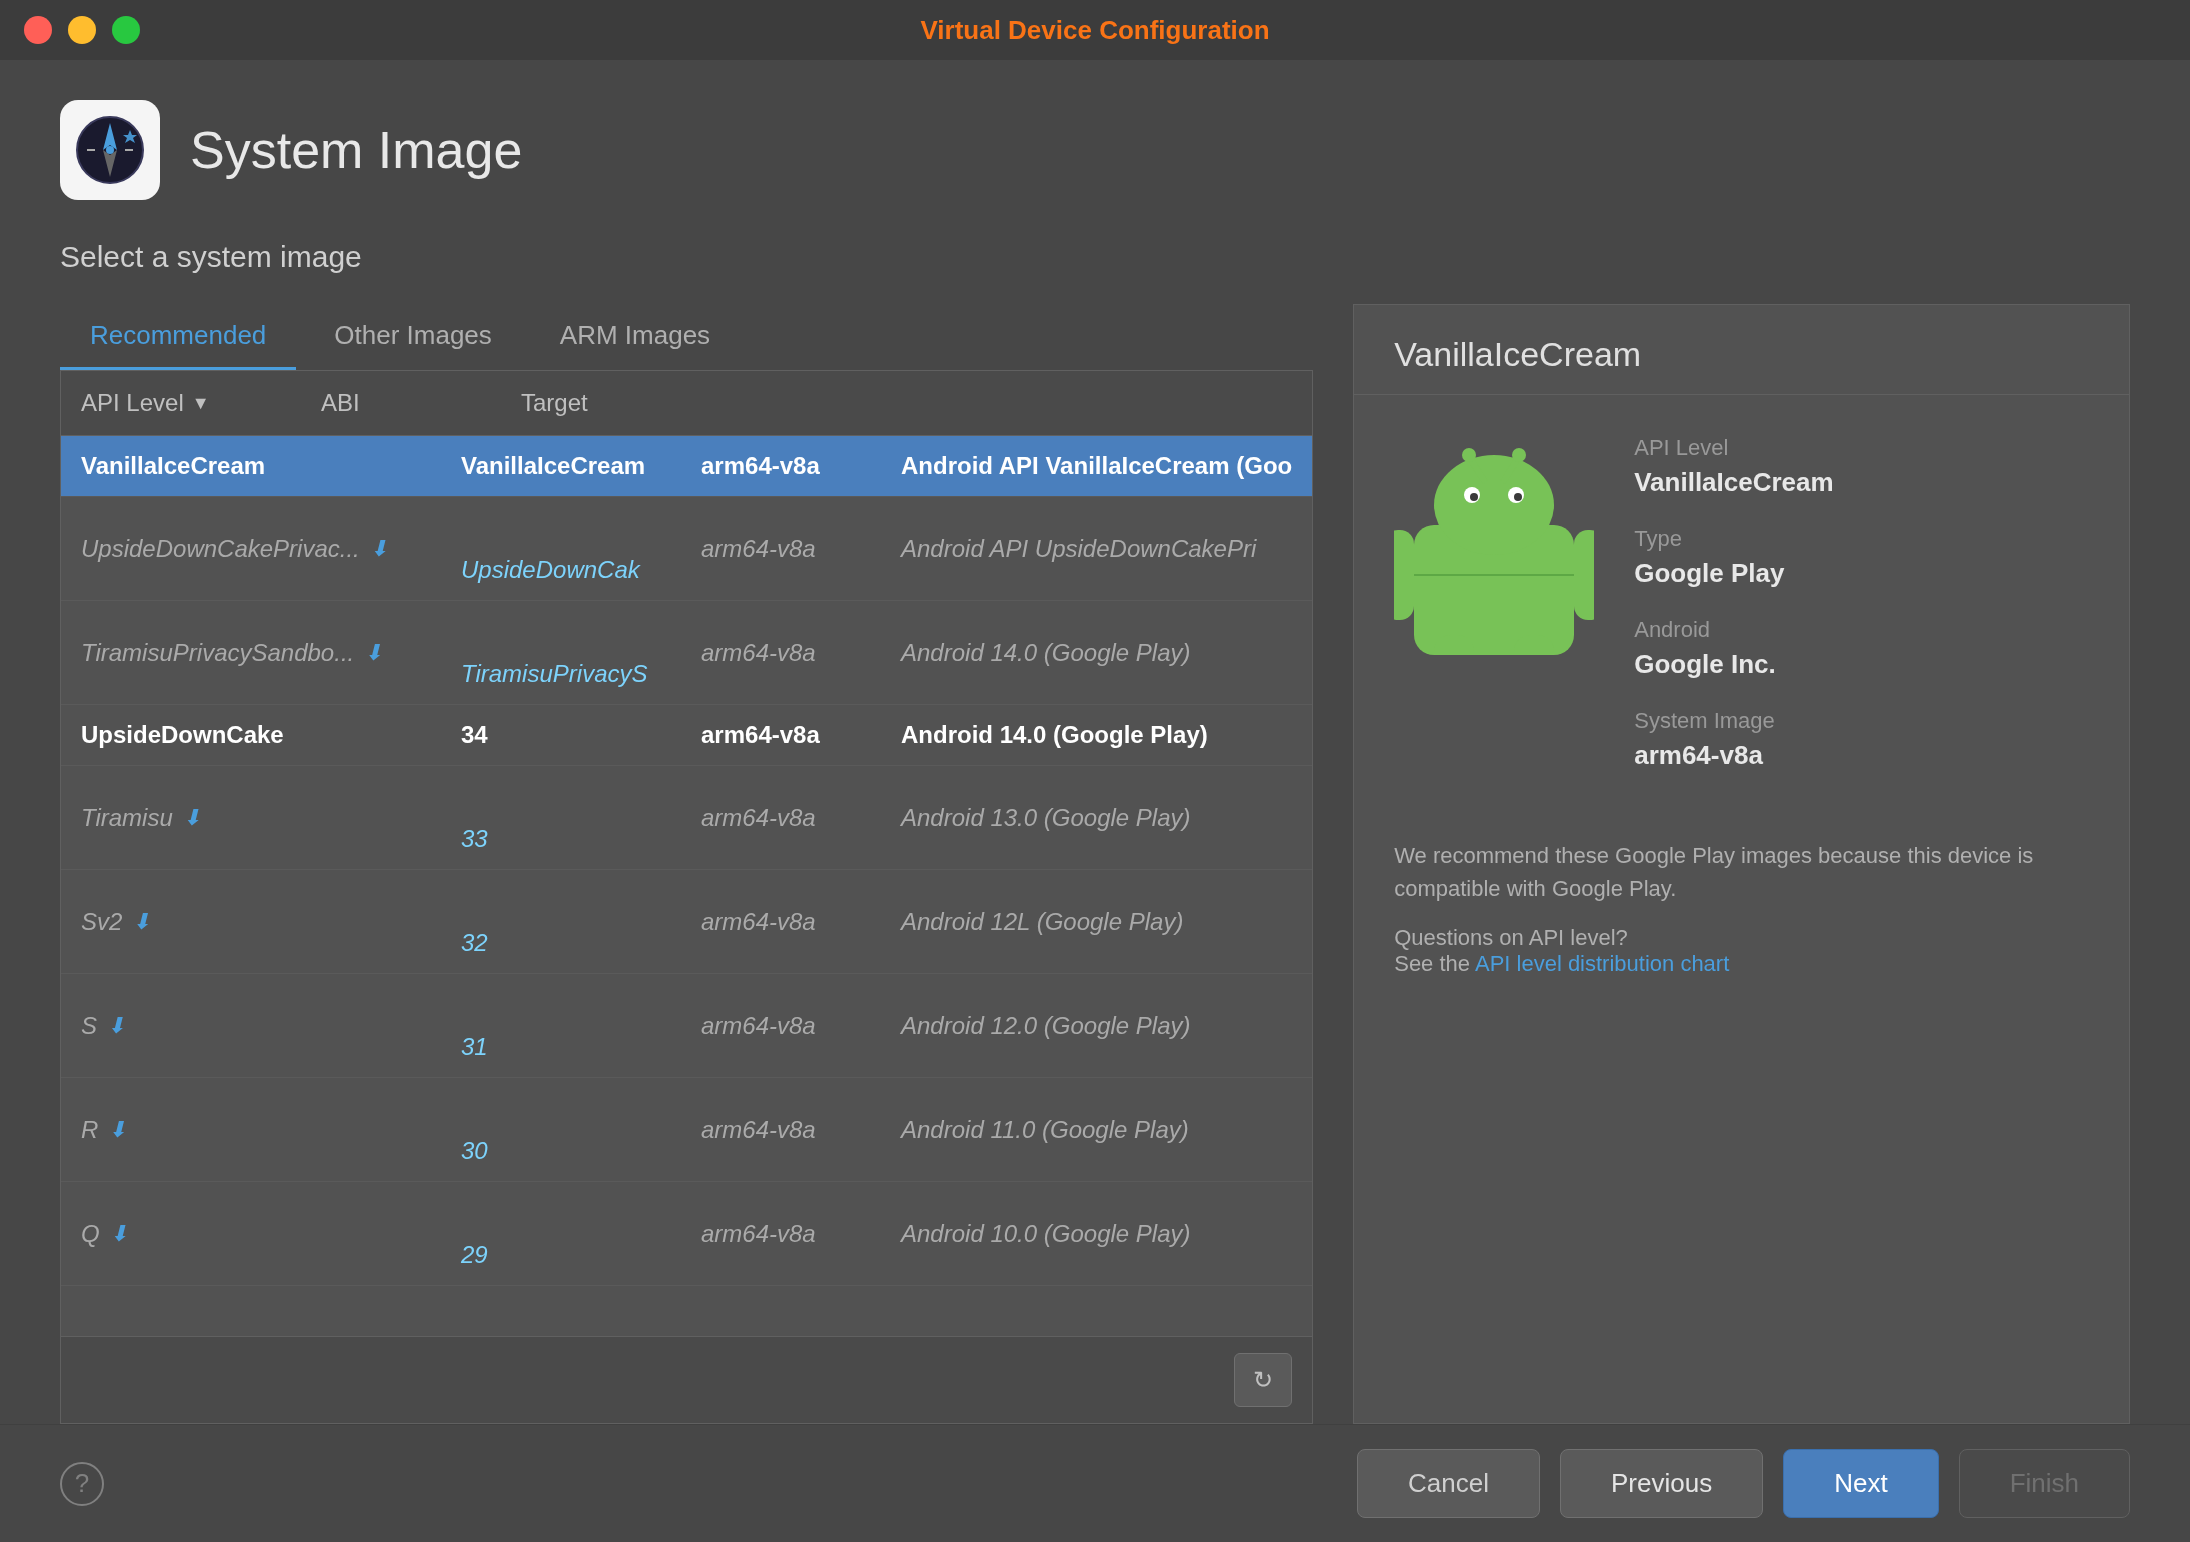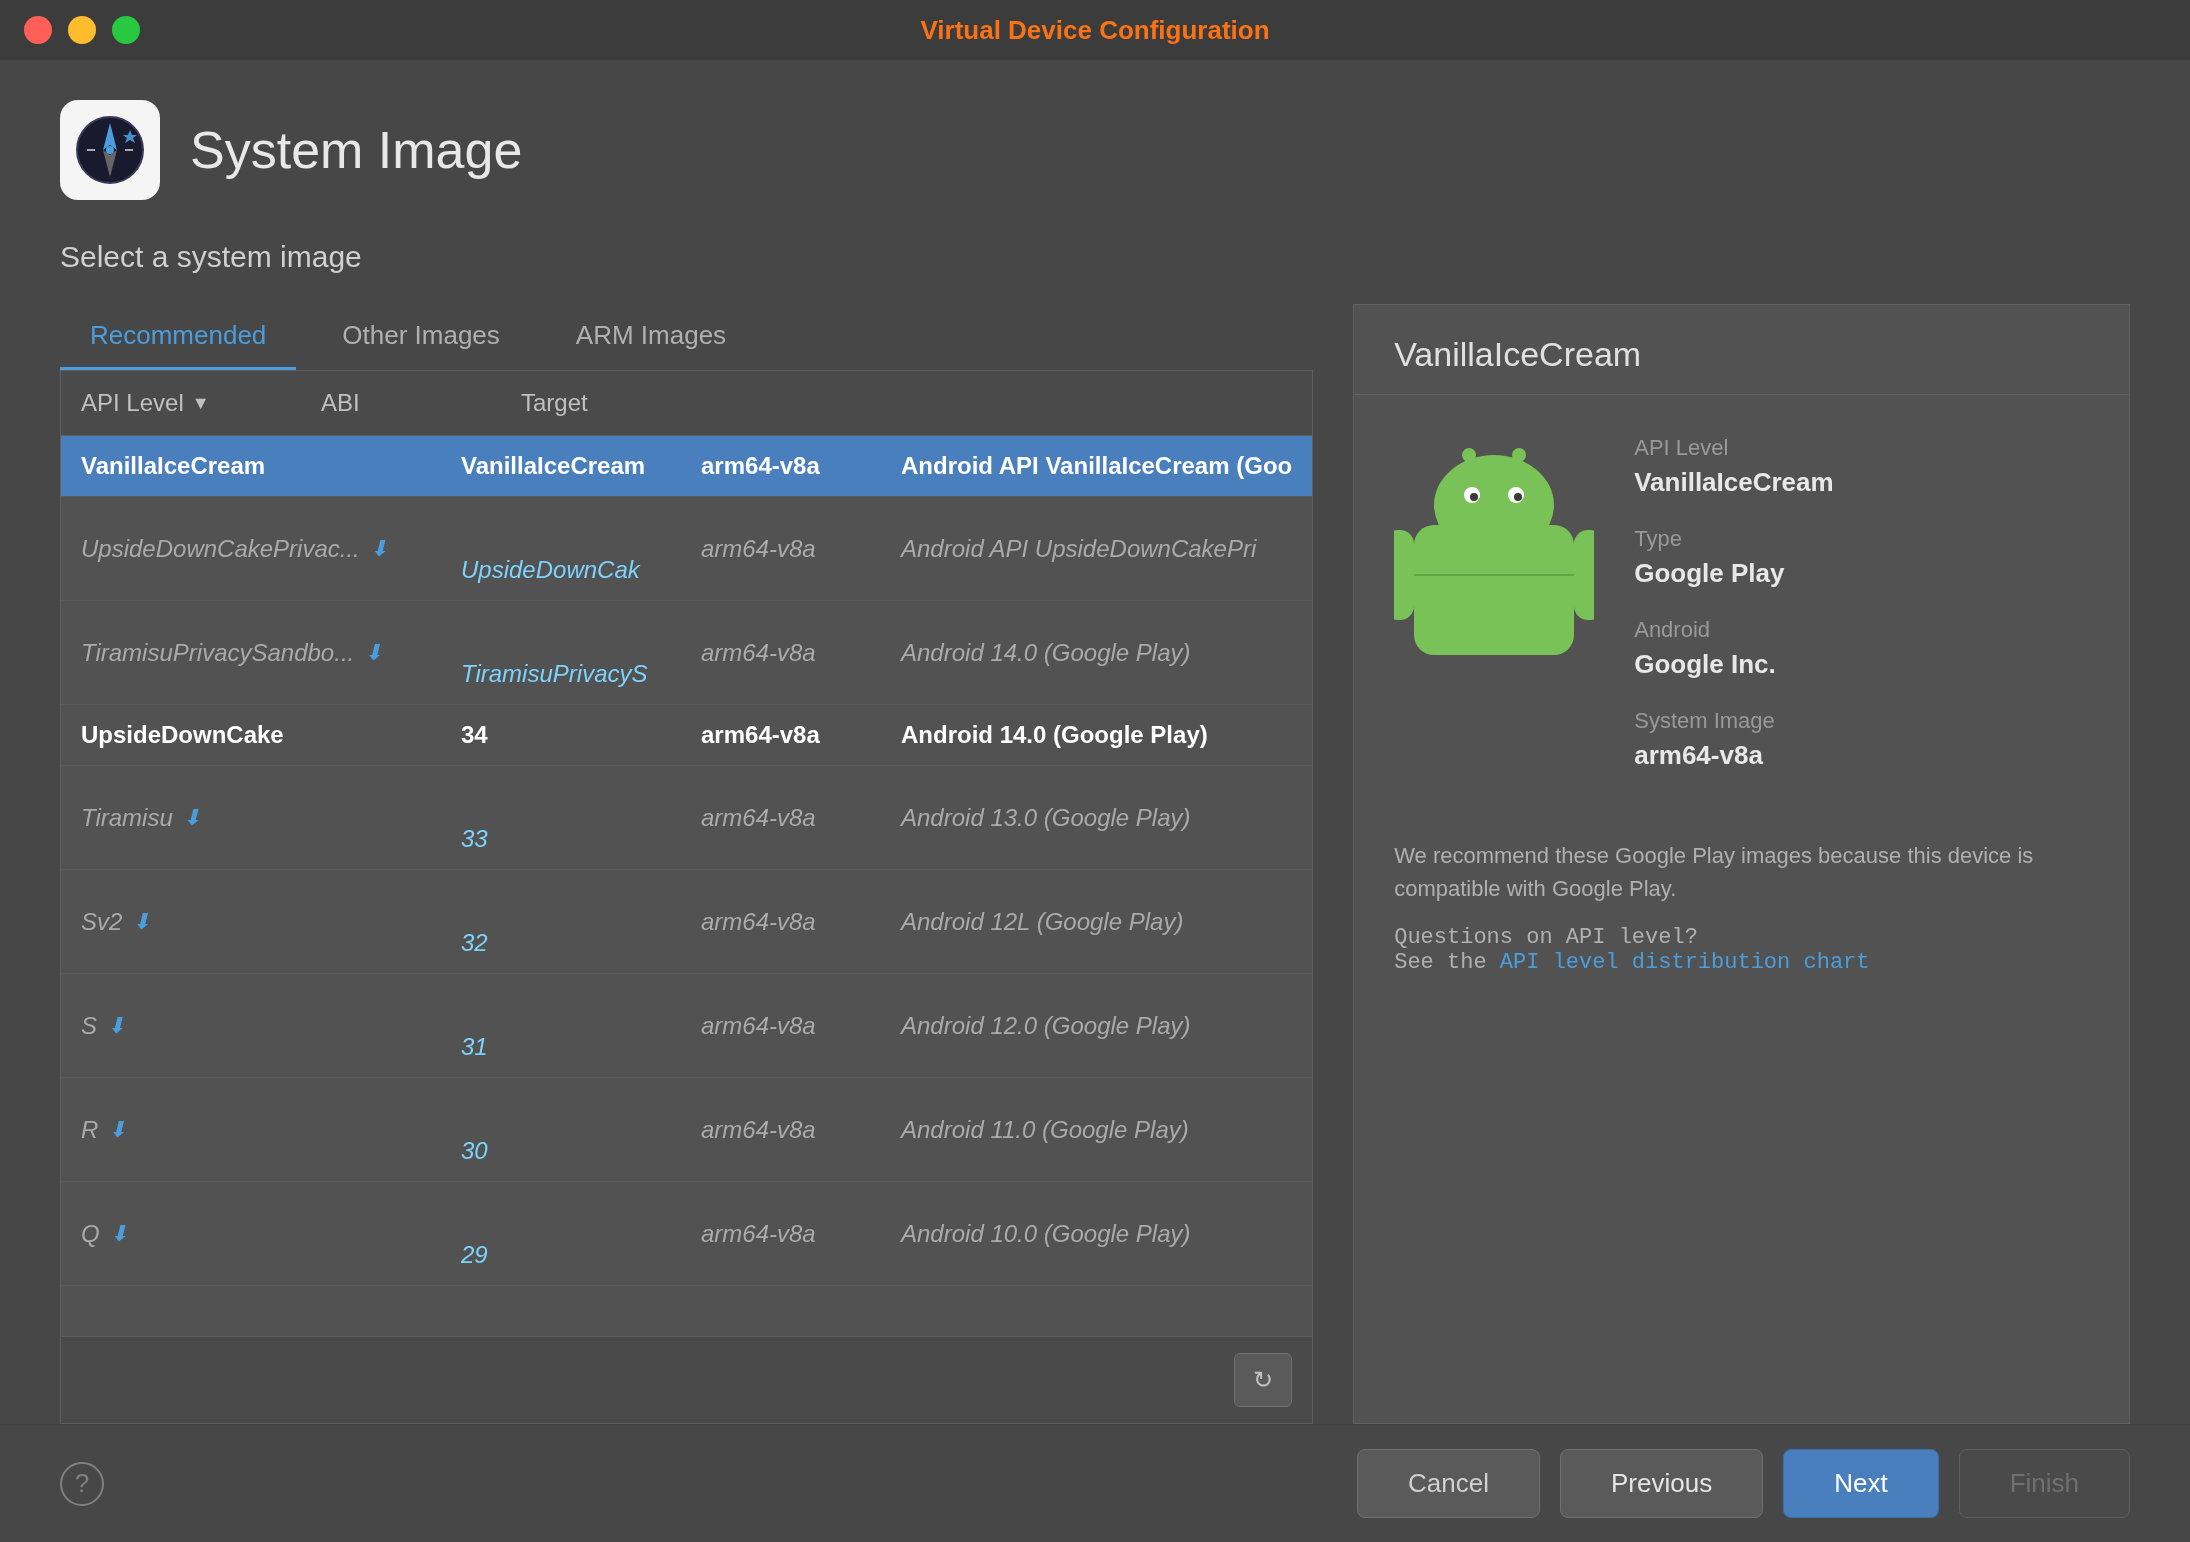--- a/index.html
+++ b/index.html
@@ -83,21 +83,21 @@
       gap: 40px;
       flex: 1;
     }
     .left-panel {
       flex: 1;
       display: flex;
       flex-direction: column;
     }
     .tabs {
       display: flex;
-      gap: 16px;
+      gap: 8px;
       margin-bottom: 0;
     }
     .tab {
       padding: 16px 30px;
       color: #b0b0b0;
       font-size: 26px;
       cursor: pointer;
       border-bottom: 3px solid transparent;
     }
     .tab.active {
@@ -222,21 +222,20 @@
     .recommendation-text {
       padding: 0 40px 20px 40px;
       color: #b0b0b0;
       font-size: 22px;
       line-height: 1.5;
     }
     .api-question {
       padding: 0 40px 30px 40px;
       color: #b0b0b0;
       font-size: 22px;
-      font-family: Liberation Mono, monospace;
     }
     .api-link {
       color: #4a9edd;
       text-decoration: none;
     }
     .footer {
       background: #474747;
       padding: 24px 60px;
       display: flex;
       justify-content: space-between;

